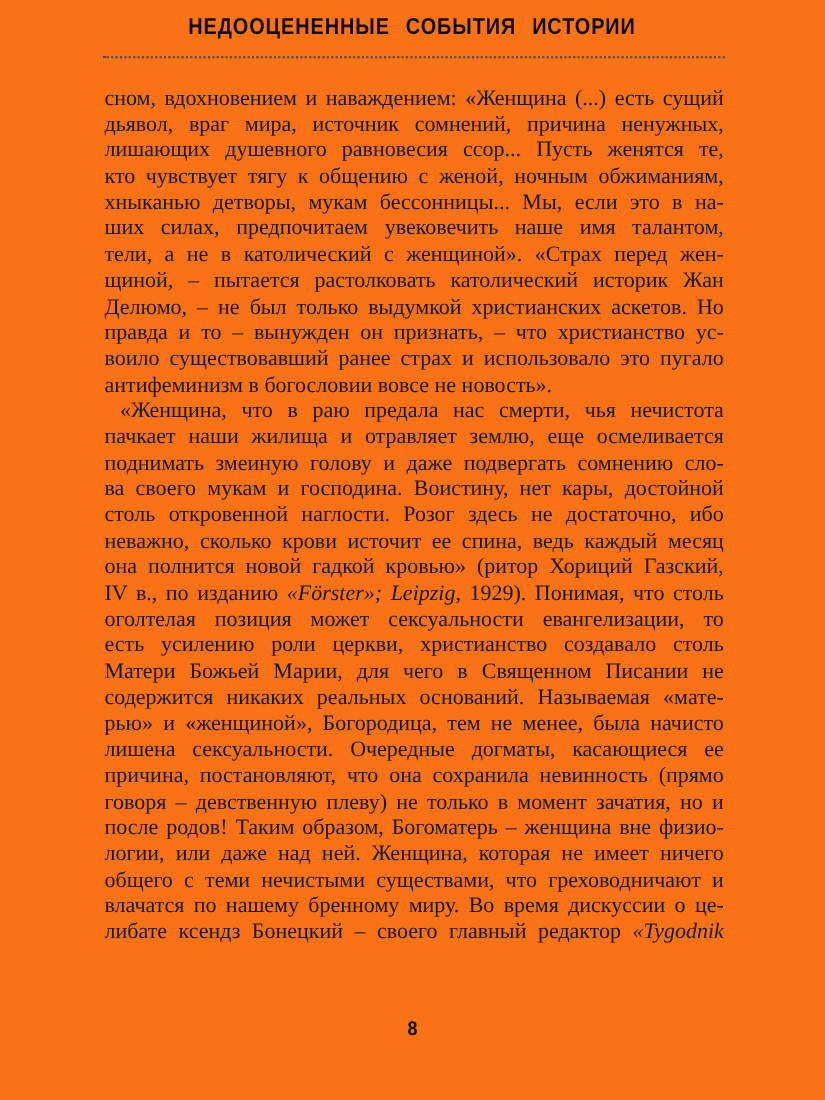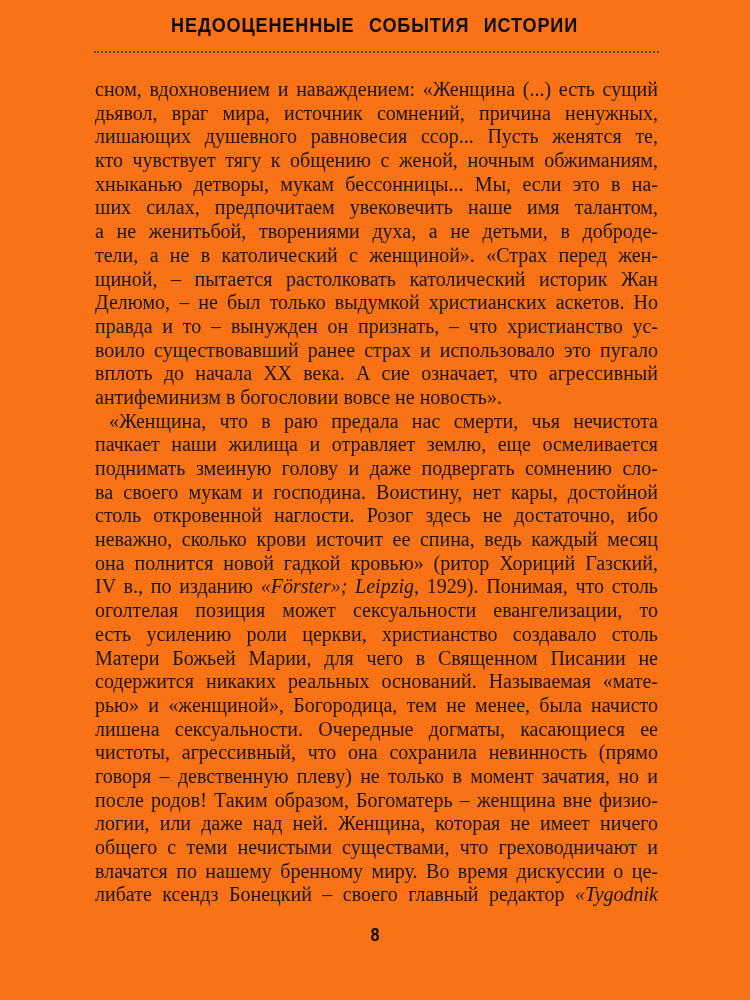--- a/index.html
+++ b/index.html
@@ -89,45 +89,43 @@
   </div>
   <div class="rule"></div>
   <div class="textblock" id="textblock">
       <div class="para">
         <div class="line"><span>сном, вдохновением и наваждением: «Женщина (...) есть сущий</span></div>
         <div class="line"><span>дьявол, враг мира, источник сомнений, причина ненужных,</span></div>
         <div class="line"><span>лишающих душевного равновесия ссор... Пусть женятся те,</span></div>
         <div class="line"><span>кто чувствует тягу к общению с женой, ночным обжиманиям,</span></div>
         <div class="line"><span>хныканью детворы, мукам бессонницы... Мы, если это в на-</span></div>
         <div class="line"><span>ших силах, предпочитаем увековечить наше имя талантом,</span></div>
-        <div class="line"><span>а не женитьбой, творениями духа, а не детьми, в доброде-</span></div>
         <div class="line"><span>тели, а не в католический с женщиной». «Страх перед жен-</span></div>
         <div class="line"><span>щиной, – пытается растолковать католический историк Жан</span></div>
         <div class="line"><span>Делюмо, – не был только выдумкой христианских аскетов. Но</span></div>
         <div class="line"><span>правда и то – вынужден он признать, – что христианство ус-</span></div>
         <div class="line"><span>воило существовавший ранее страх и использовало это пугало</span></div>
-        <div class="line"><span>вплоть до начала XX века. А сие означает, что агрессивный</span></div>
         <div class="line flush"><span>антифеминизм в богословии вовсе не новость».</span></div>
       </div>
       <div class="para">
         <div class="line indent"><span>«Женщина, что в раю предала нас смерти, чья нечистота</span></div>
         <div class="line"><span>пачкает наши жилища и отравляет землю, еще осмеливается</span></div>
         <div class="line"><span>поднимать змеиную голову и даже подвергать сомнению сло-</span></div>
         <div class="line"><span>ва своего мукам и господина. Воистину, нет кары, достойной</span></div>
         <div class="line"><span>столь откровенной наглости. Розог здесь не достаточно, ибо</span></div>
         <div class="line"><span>неважно, сколько крови источит ее спина, ведь каждый месяц</span></div>
         <div class="line"><span>она полнится новой гадкой кровью» (ритор Хориций Газский,</span></div>
         <div class="line"><span>IV в., по изданию </span><span class="it">«Förster»; Leipzig</span><span>, 1929). Понимая, что столь</span></div>
         <div class="line"><span>оголтелая позиция может сексуальности евангелизации, то</span></div>
         <div class="line"><span>есть усилению роли церкви, христианство создавало столь</span></div>
         <div class="line"><span>Матери Божьей Марии, для чего в Священном Писании не</span></div>
         <div class="line"><span>содержится никаких реальных оснований. Называемая «мате-</span></div>
         <div class="line"><span>рью» и «женщиной», Богородица, тем не менее, была начисто</span></div>
         <div class="line"><span>лишена сексуальности. Очередные догматы, касающиеся ее</span></div>
-        <div class="line"><span>чистоты, агрессивный, что она сохранила невинность (прямо</span></div>
+        <div class="line"><span>причина, постановляют, что она сохранила невинность (прямо</span></div>
         <div class="line"><span>говоря – девственную плеву) не только в момент зачатия, но и</span></div>
         <div class="line"><span>после родов! Таким образом, Богоматерь – женщина вне физио-</span></div>
         <div class="line"><span>логии, или даже над ней. Женщина, которая не имеет ничего</span></div>
         <div class="line"><span>общего с теми нечистыми существами, что греховодничают и</span></div>
         <div class="line"><span>влачатся по нашему бренному миру. Во время дискуссии о це-</span></div>
         <div class="line"><span>либате ксендз Бонецкий – своего главный редактор </span><span class="it">«Tygodnik</span></div>
       </div>
     </div>
   <div class="pagenum-wrap">
     <span class="pagenum">8</span>

